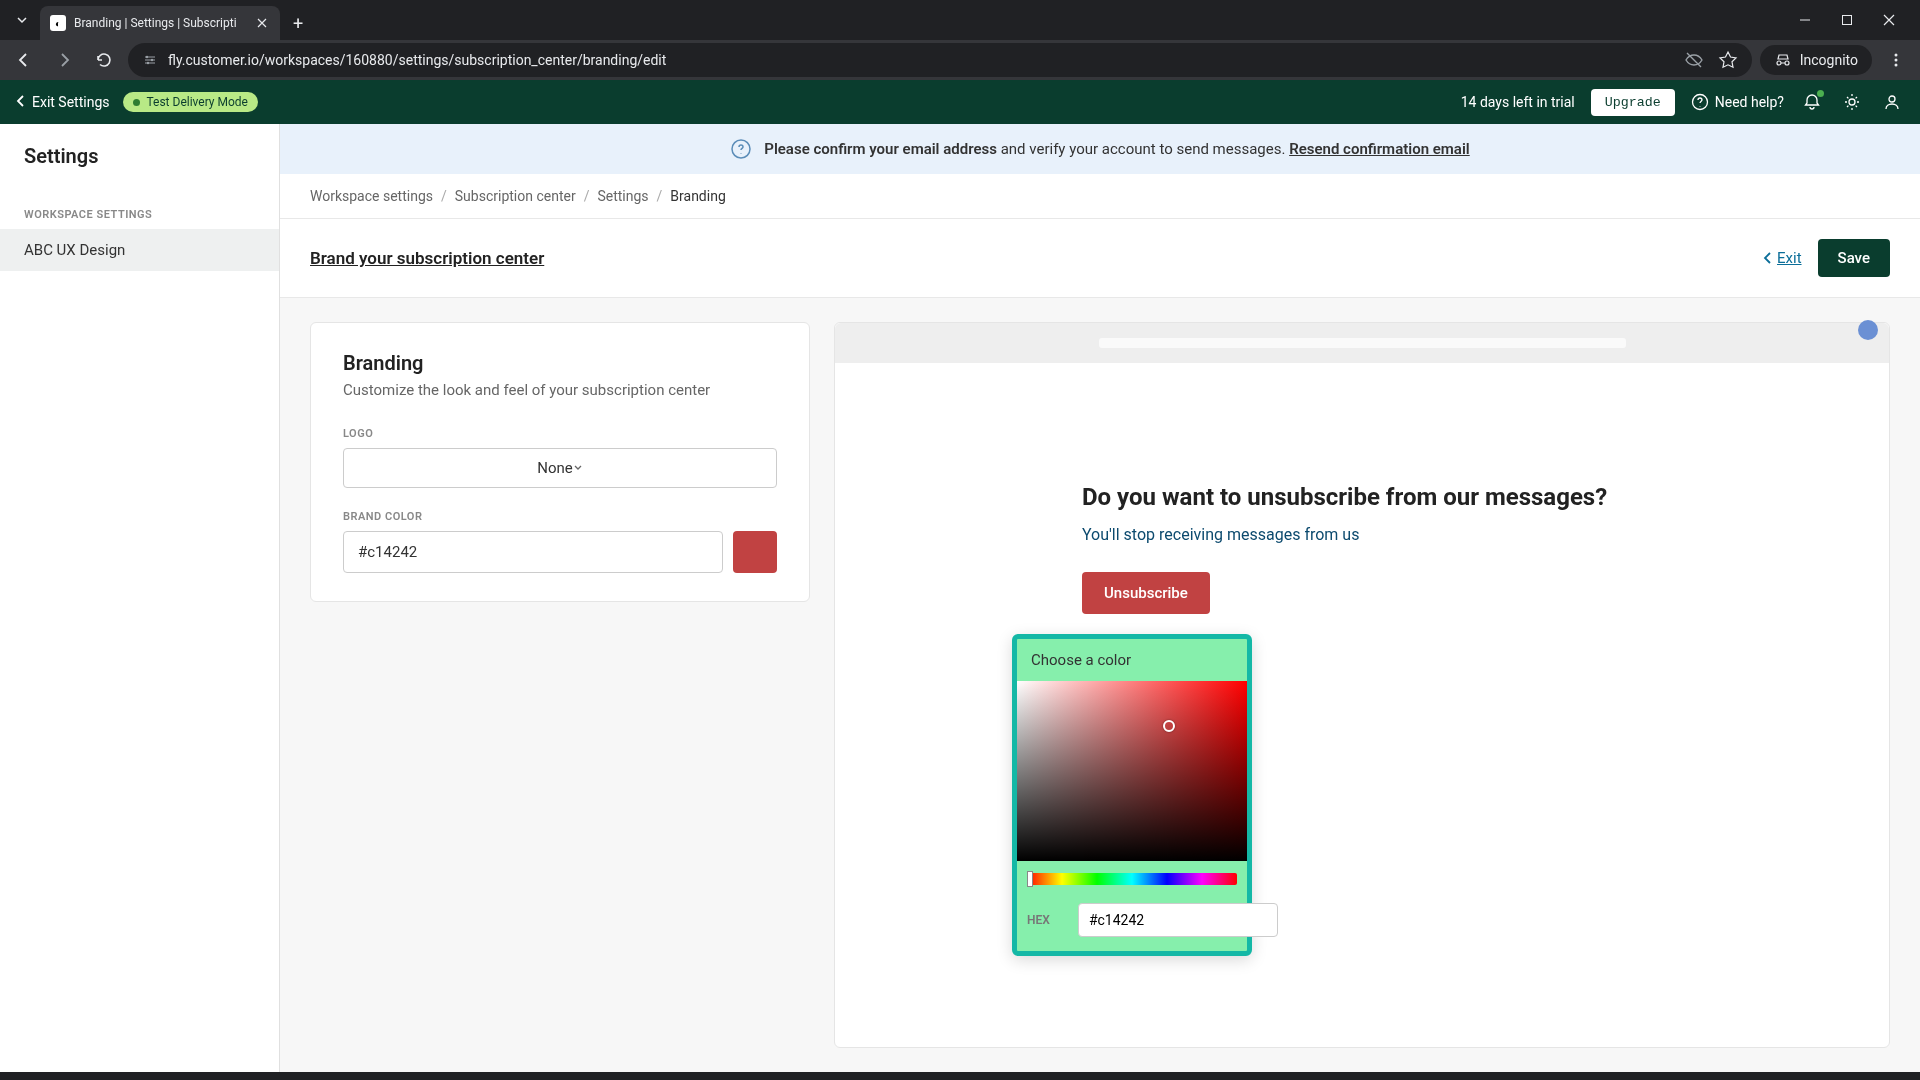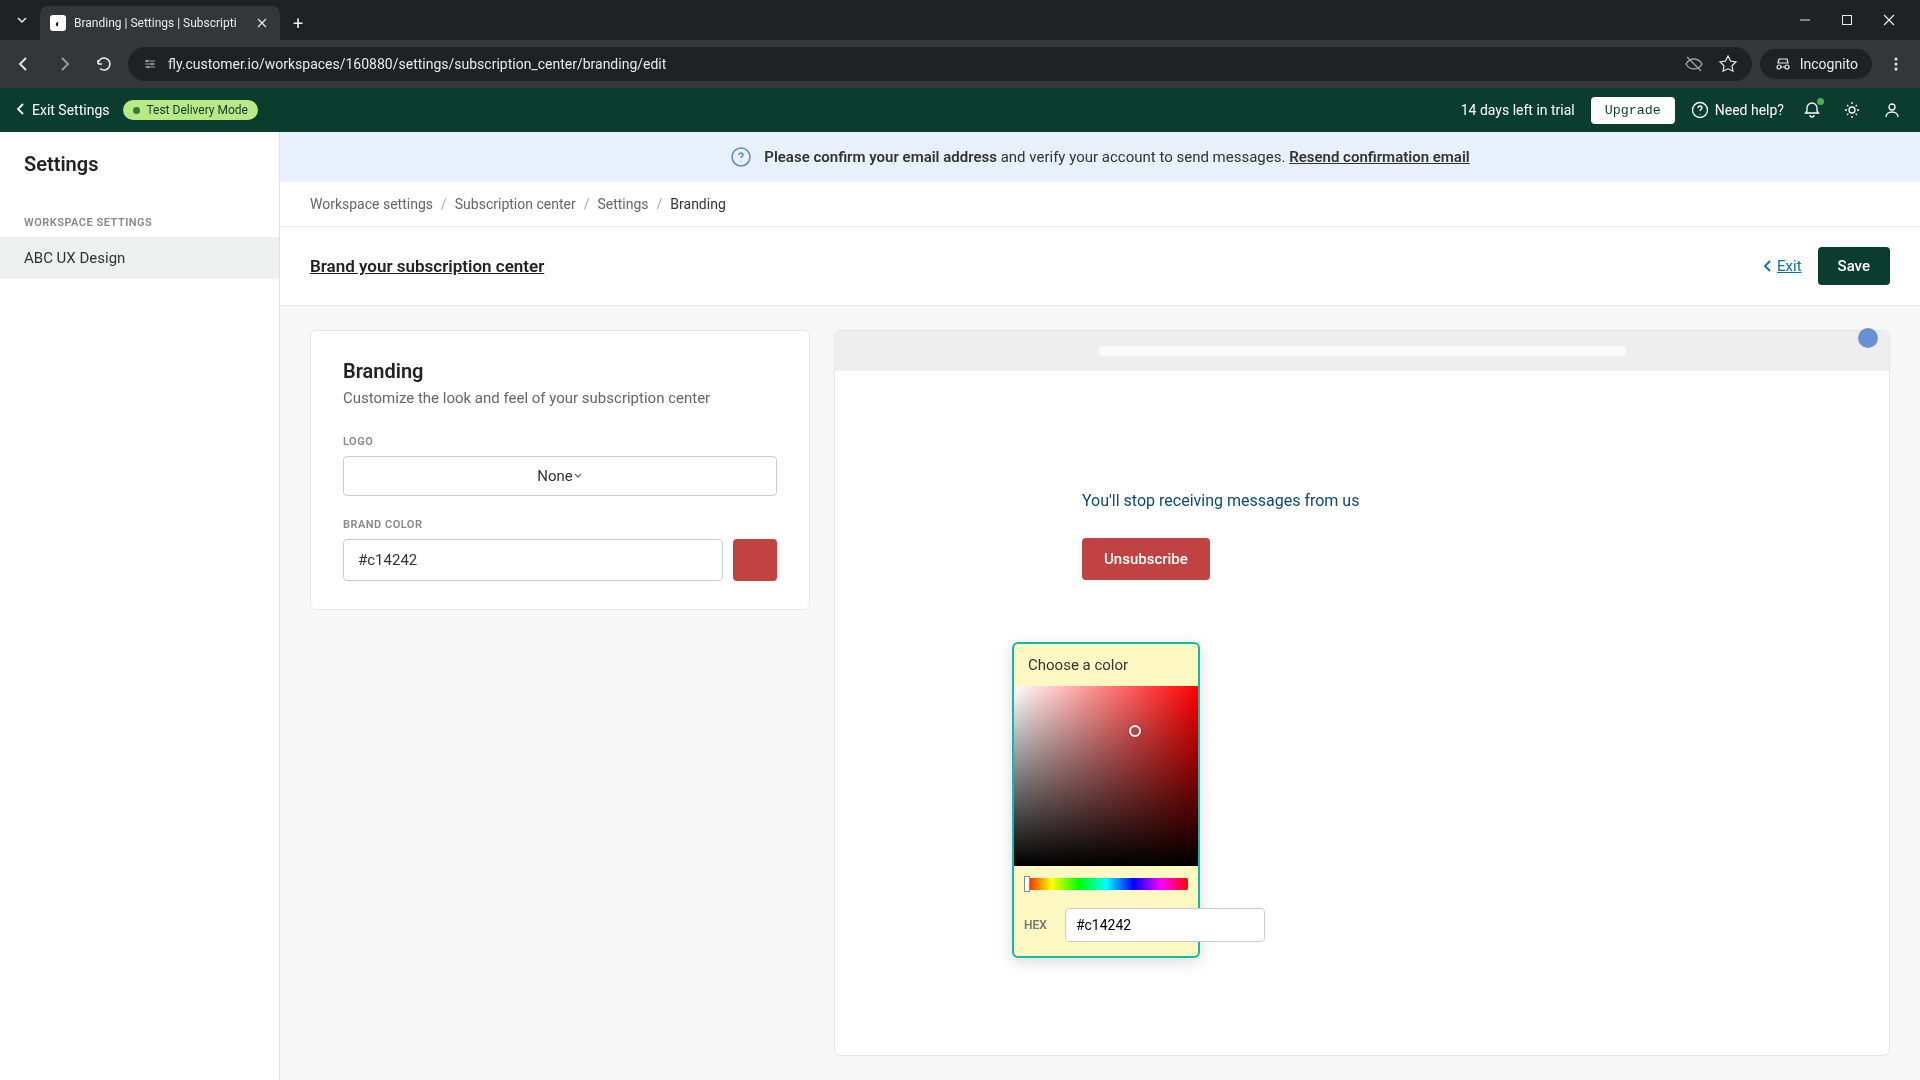--- a/index.html
+++ b/index.html
@@ -10,21 +10,21 @@
 .tab-bar { display: flex; align-items: center; height: 40px; padding: 0 8px; gap: 4px; }
 .tab-dropdown { width: 28px; height: 28px; display: flex; align-items: center; justify-content: center; color: #e8eaed; border-radius: 4px; cursor: pointer; }
 .tab { display: flex; align-items: center; background: #35363a; border-radius: 8px 8px 0 0; padding: 0 10px; height: 34px; min-width: 240px; gap: 8px; color: #e8eaed; font-size: 12px; margin-top: 6px; }
 .tab-favicon { width: 16px; height: 16px; background: #fff; border-radius: 3px; display: flex; align-items: center; justify-content: center; font-size: 10px; color: #000; font-weight: bold; }
 .tab-title { flex: 1; white-space: nowrap; overflow: hidden; text-overflow: ellipsis; }
 .tab-close { width: 16px; height: 16px; display: flex; align-items: center; justify-content: center; cursor: pointer; }
 .new-tab { width: 28px; height: 28px; display: flex; align-items: center; justify-content: center; color: #e8eaed; cursor: pointer; font-size: 18px; margin-top: 6px; }
 .window-controls { margin-left: auto; display: flex; gap: 12px; color: #e8eaed; padding-right: 8px; }
 .window-btn { width: 30px; height: 30px; display: flex; align-items: center; justify-content: center; cursor: pointer; }
 
-.url-bar-row { display: flex; align-items: center; height: 48px; padding: 0 8px; gap: 8px; background: #35363a; }
+.url-bar-row { display: flex; align-items: center; height: 40px; padding: 0 8px; gap: 8px; background: #35363a; }
 .nav-btn { width: 32px; height: 32px; display: flex; align-items: center; justify-content: center; color: #9aa0a6; cursor: pointer; border-radius: 50%; }
 .nav-btn.active { color: #e8eaed; }
 .url-bar { flex: 1; background: #202124; border-radius: 20px; height: 34px; display: flex; align-items: center; padding: 0 14px; gap: 10px; color: #e8eaed; font-size: 14px; }
 .url-icon { color: #9aa0a6; }
 .url-right { margin-left: auto; display: flex; gap: 14px; align-items: center; }
 .incognito-badge { display: flex; align-items: center; gap: 8px; background: #202124; border-radius: 20px; padding: 6px 14px; color: #e8eaed; font-size: 14px; }
 .menu-btn { width: 32px; height: 32px; display: flex; align-items: center; justify-content: center; color: #e8eaed; cursor: pointer; }
 
 
 .app { background: #fff; height: calc(1080px - 88px); display: flex; flex-direction: column; }
@@ -72,27 +72,27 @@
 .panel { background: #fff; border-radius: 6px; border: 1px solid #e5e5e5; }
 .left-panel { width: 500px; padding: 28px 32px; position: relative; height: fit-content; }
 .panel-title { font-size: 20px; font-weight: 600; color: #222; margin-bottom: 6px; }
 .panel-sub { color: #666; font-size: 15px; margin-bottom: 28px; }
 .field-label { font-size: 11px; color: #888; font-weight: 600; letter-spacing: 0.5px; margin-bottom: 8px; }
 .select-field { width: 100%; border: 1px solid #ccc; border-radius: 4px; padding: 10px 14px; font-size: 15px; color: #333; background: #fff; display: flex; justify-content: center; align-items: center; cursor: pointer; margin-bottom: 22px; }
 .color-row { display: flex; gap: 10px; }
 .color-input { flex: 1; border: 1px solid #ccc; border-radius: 4px; padding: 10px 14px; font-size: 15px; color: #333; }
 .color-swatch { width: 44px; height: 42px; border-radius: 4px; cursor: pointer; }
 
-.color-picker { position: absolute; left: 732px; top: 510px; background: #fef9c3; border: 2px solid #14b8a6; border-radius: 6px; box-shadow: 0 4px 16px rgba(0,0,0,0.15); width: 188px; z-index: 100; }
+.color-picker { position: absolute; left: 732px; top: 510px; background: #86efac; border: 5px solid #14b8a6; border-radius: 6px; box-shadow: 0 4px 16px rgba(0,0,0,0.15); width: 240px; z-index: 100; }
 .picker-title { padding: 12px 14px; font-size: 15px; color: #333; }
 .sv-area { width: 100%; height: 180px; position: relative; background: linear-gradient(to top, #000, transparent), linear-gradient(to right, #fff, #ff0000); cursor: crosshair; }
 .sv-cursor { position: absolute; width: 12px; height: 12px; border: 2px solid #fff; border-radius: 50%; transform: translate(-50%, -50%); box-shadow: 0 0 2px rgba(0,0,0,0.5); }
 .hue-bar { margin: 12px 10px; height: 12px; border-radius: 2px; background: linear-gradient(to right, #ff0000, #ffff00, #00ff00, #00ffff, #0000ff, #ff00ff, #ff0000); cursor: pointer; position: relative; }
 .hue-cursor { position: absolute; width: 6px; height: 16px; background: #fff; border: 1px solid #888; top: -2px; left: 0; }
-.hex-row { display: flex; align-items: center; gap: 18px; padding: 6px 10px 14px; }
+.hex-row { display: flex; align-items: center; gap: 28px; padding: 6px 10px 14px; }
 .hex-label { font-size: 12px; color: #777; font-weight: 600; }
 .hex-input { flex: 1; border: 1px solid #ccc; border-radius: 4px; padding: 8px 10px; font-size: 14px; }
 
 .right-panel { flex: 1; display: flex; flex-direction: column; }
 .preview-header-bar { height: 40px; background: #eee; border-radius: 6px 6px 0 0; position: relative; display: flex; align-items: center; justify-content: center; }
 .preview-header-inner { width: 50%; height: 10px; background: #fafafa; border-radius: 3px; }
 .preview-dot { position: absolute; right: 14px; top: 50%; transform: translateY(-50%); width: 20px; height: 20px; background: #6b90d4; border-radius: 50%; }
 .preview-body { flex: 1; padding: 120px 60px; display: flex; flex-direction: column; align-items: center; }
 .preview-inner { width: 100%; max-width: 560px; }
 .preview-title { font-size: 24px; font-weight: 700; color: #222; margin-bottom: 14px; }
@@ -297,20 +297,21 @@
             <div class="color-swatch" style="background:#c14242"></div>
           </div>
         </div>
 
         <div class="panel right-panel">
           <div class="preview-header-bar">
             <div class="preview-header-inner"></div>
           </div>
           <div class="preview-body">
             <div class="preview-inner">
+              <div class="preview-title">Do you want to unsubscribe from our messages?</div>
               <div class="preview-sub">You'll stop receiving messages from us</div>
               <button class="unsub-btn">Unsubscribe</button>
             </div>
           </div>
         </div>
 
         <div class="preview-dot" style="position:absolute; right:42px; top:32px;"></div>
       </div>
 
       <div class="color-picker">

